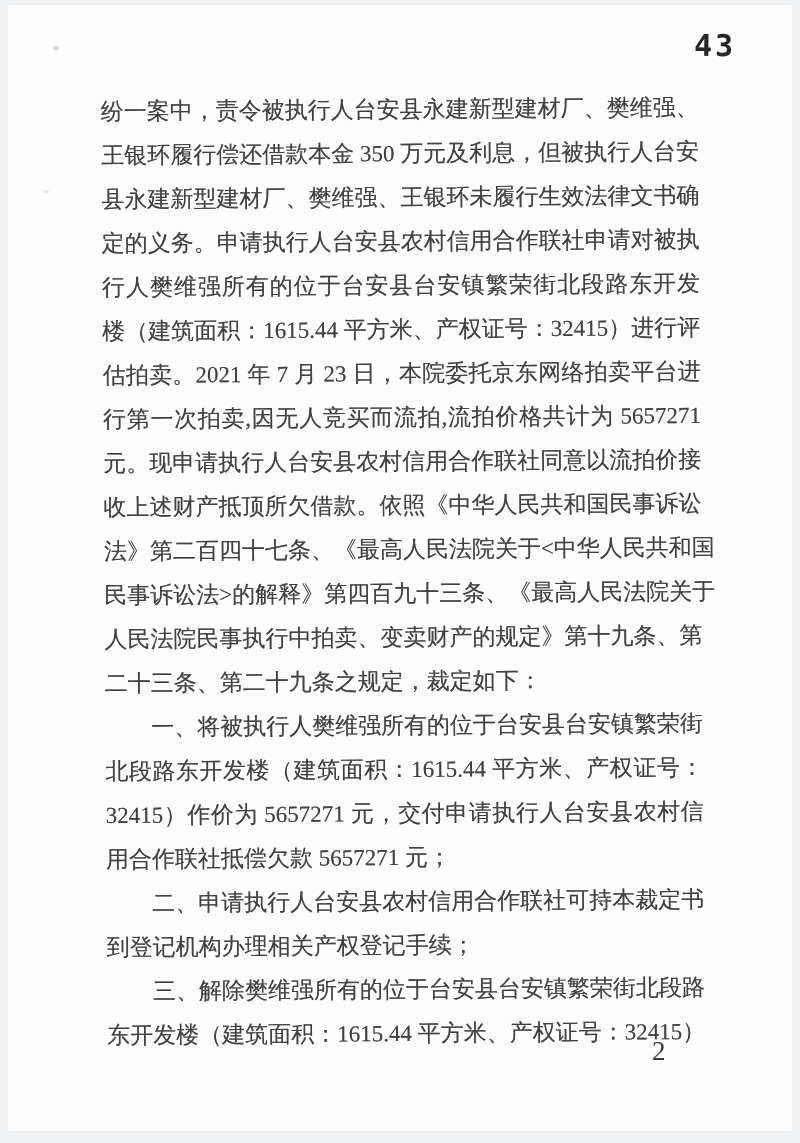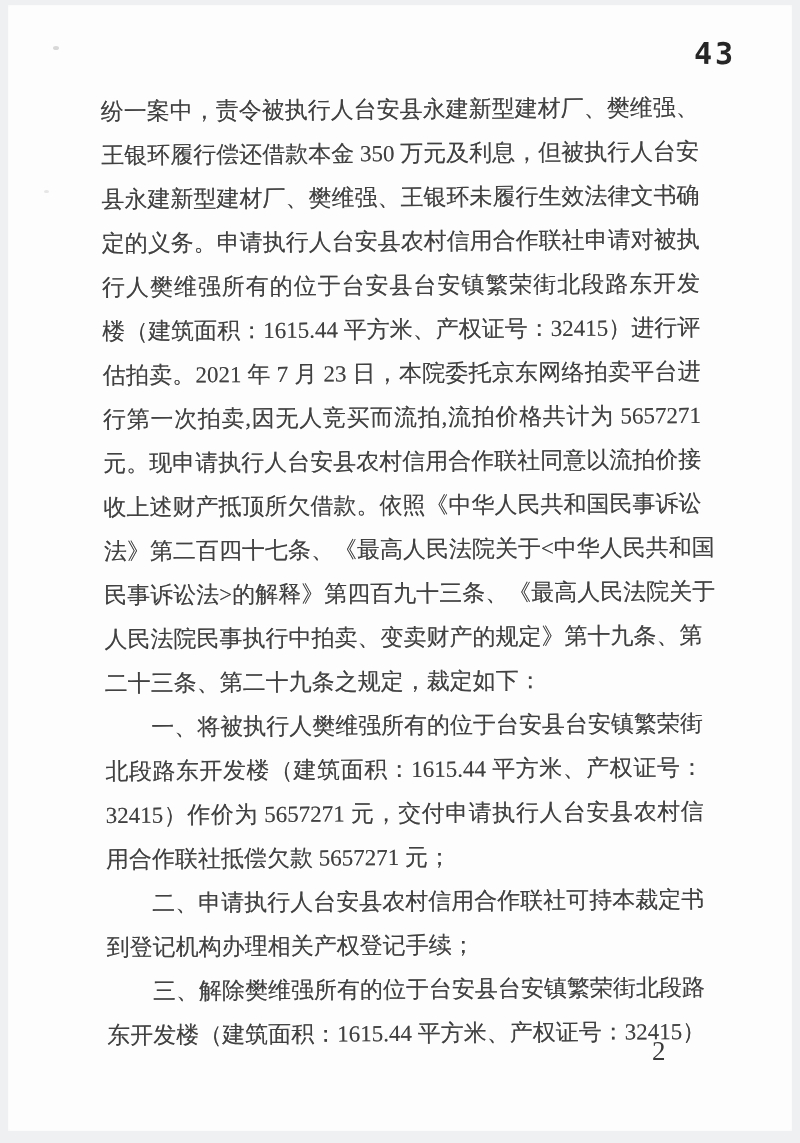--- a/index.html
+++ b/index.html
@@ -11,21 +11,21 @@
 
   .paper {
     position: absolute;
     left: 8px; top: 5px; right: 8px; bottom: 12px;
     background: #fdfdfd;
     box-shadow: 0 0 2px rgba(0,0,0,0.04) inset;
   }
 
   .corner-number {
     position: absolute;
-    left: 694px; top: 36px;
+    left: 694px; top: 28px;
     font-family: "DejaVu Sans Mono", monospace;
     font-size: 30px;
     font-weight: bold;
     letter-spacing: 3px;
     color: #262626;
     transform: rotate(0.5deg);
   }
 
   .textblock {
     position: absolute;

